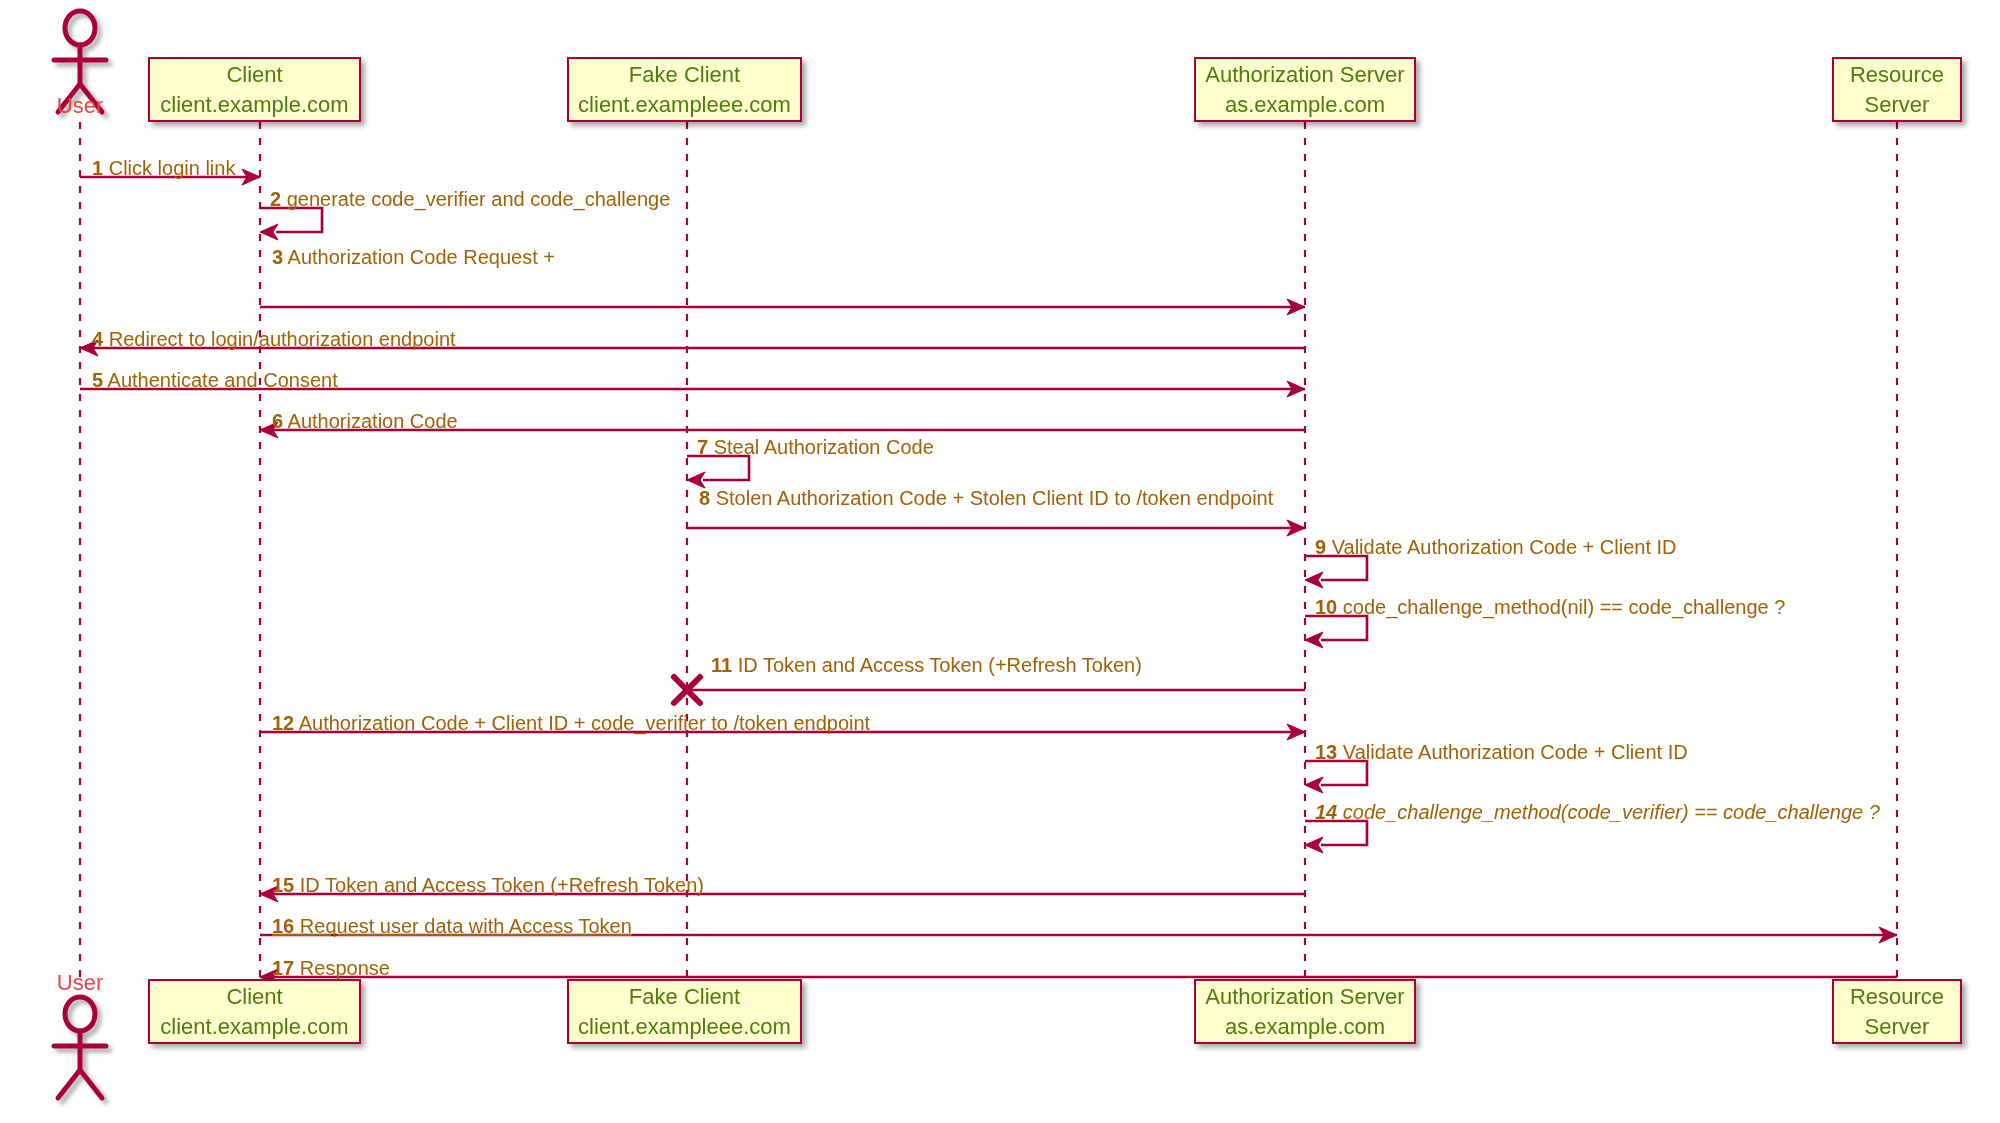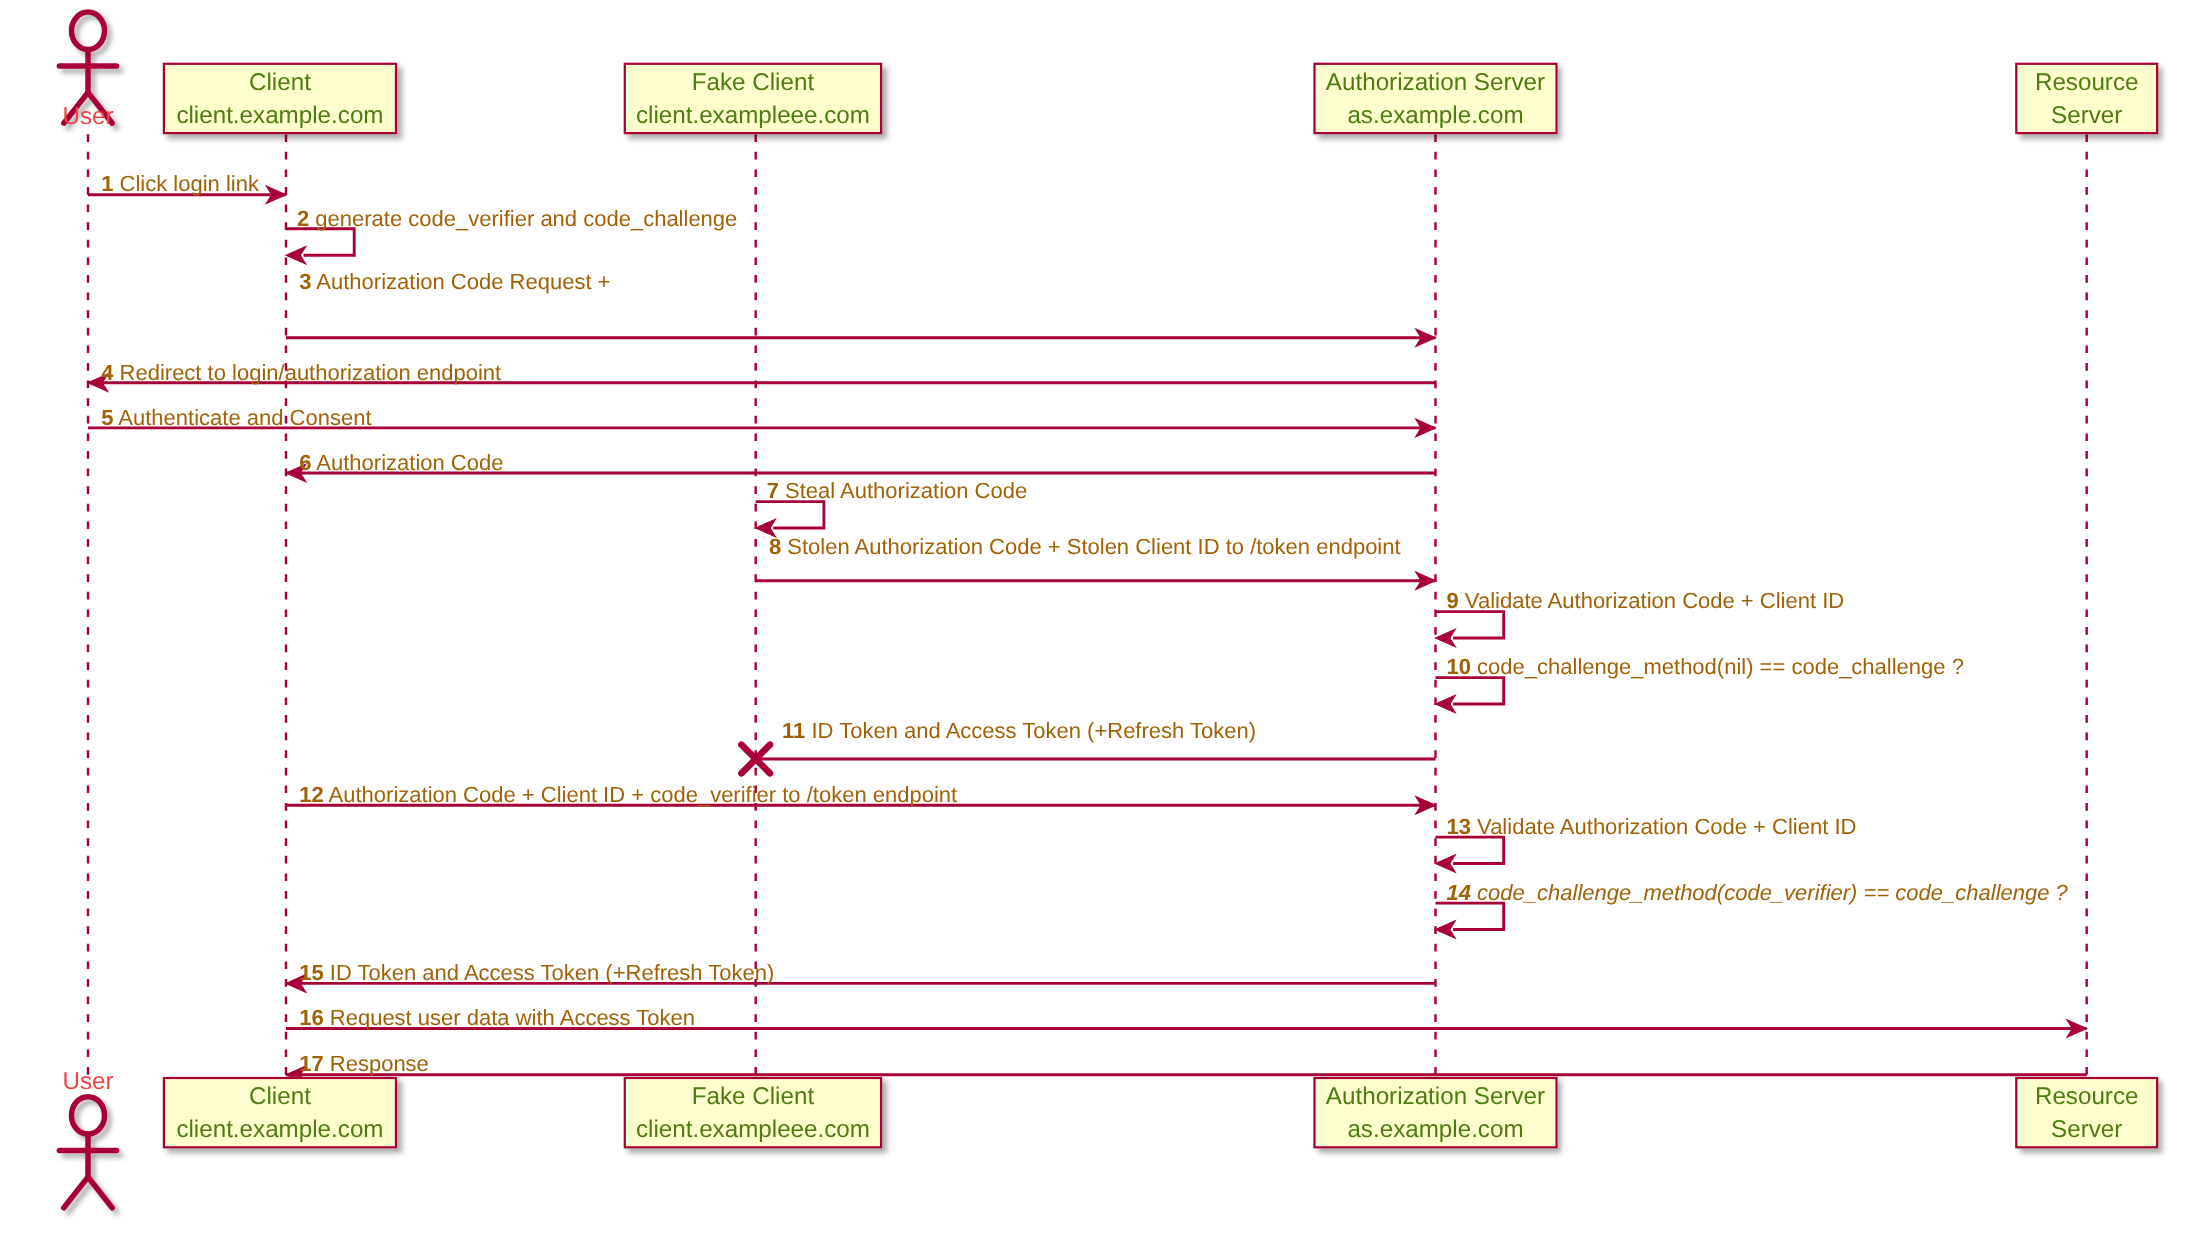--- a/index.html
+++ b/index.html
@@ -235,18 +235,18 @@
         <div class="msg-label" style="left: 272px; top: 409px;"><span class="num">6</span> <span>Authorization Code</span></div>
         <div class="msg-label" style="left: 697px; top: 435px;"><span class="num">7</span> <span>Steal Authorization Code</span></div>
         <div class="msg-label" style="left: 699px; top: 486px;"><span class="num">8</span> <span>Stolen Authorization Code + Stolen Client ID to /token endpoint</span></div>
         <div class="msg-label" style="left: 1315px; top: 535px;"><span class="num">9</span> <span>Validate Authorization Code + Client ID</span></div>
         <div class="msg-label" style="left: 1315px; top: 595px;"><span class="num">10</span> <span>code_challenge_method(nil) == code_challenge ?</span></div>
         <div class="msg-label" style="left: 711px; top: 653px;"><span class="num">11</span> <span>ID Token and Access Token (+Refresh Token)</span></div>
         <div class="msg-label" style="left: 272px; top: 711px;"><span class="num">12</span> <span>Authorization Code + Client ID + code_verifier to /token endpoint</span></div>
         <div class="msg-label" style="left: 1315px; top: 740px;"><span class="num">13</span> <span>Validate Authorization Code + Client ID</span></div>
         <div class="msg-label" style="left: 1315px; top: 800px; font-style: italic;"><span class="num">14</span> <span>code_challenge_method(code_verifier) == code_challenge ?</span></div>
         <div class="msg-label" style="left: 272px; top: 873px;"><span class="num">15</span> <span>ID Token and Access Token (+Refresh Token)</span></div>
-        <div class="msg-label" style="left: 272px; top: 914px;"><span class="num">16</span> <span>Request user data with Access Token</span></div>
+        <div class="msg-label" style="left: 272px; top: 914px; text-decoration: underline;"><span class="num">16</span> <span>Request user data with Access Token</span></div>
         <div class="msg-label" style="left: 272px; top: 956px;"><span class="num">17</span> <span>Response</span></div>
       </div>
 
   </div>
 </div>
 
 </body></html>

